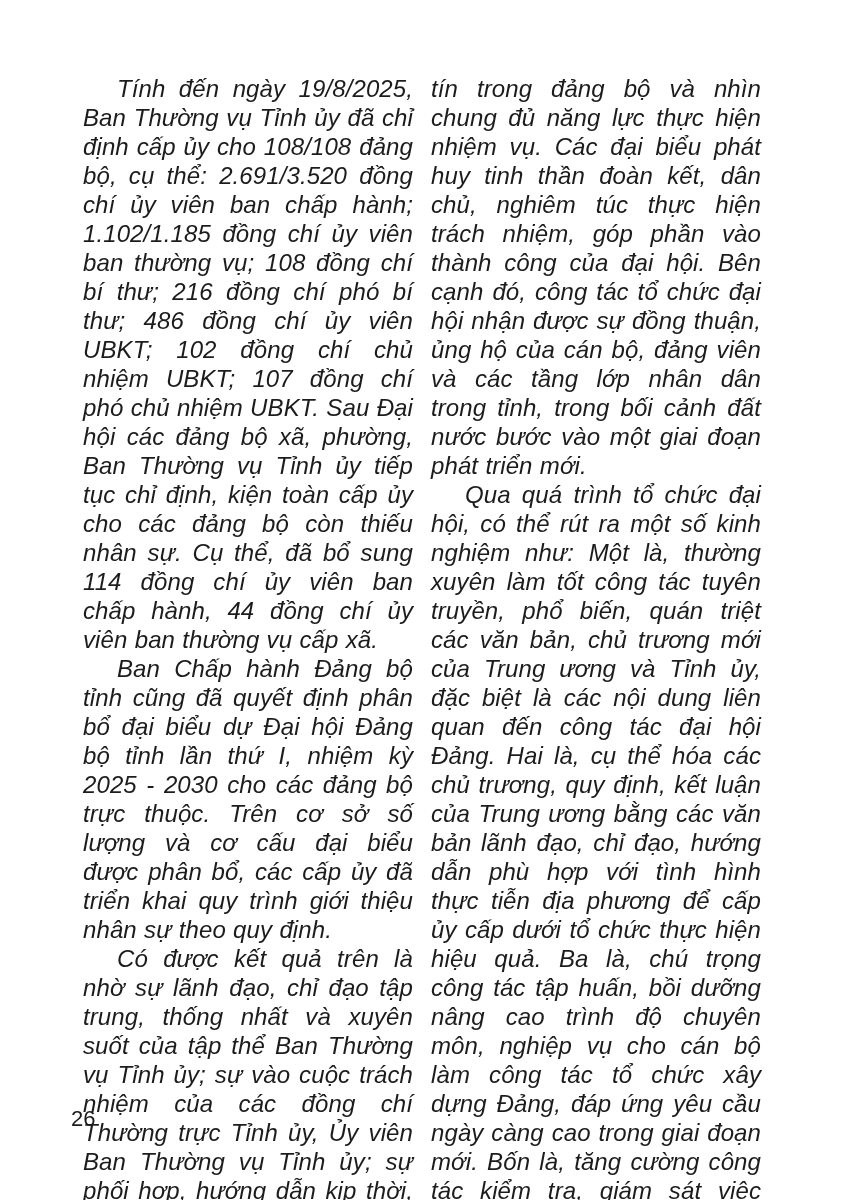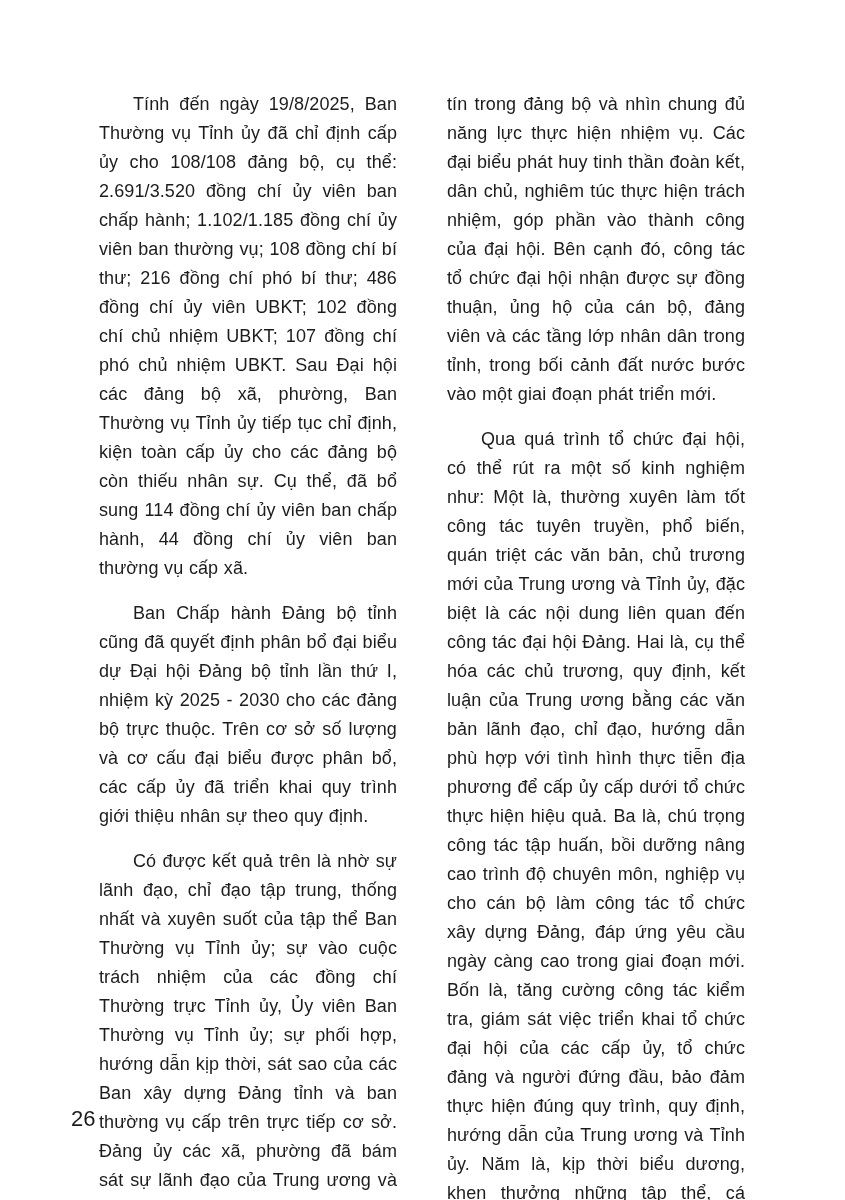--- a/index.html
+++ b/index.html
@@ -22,26 +22,27 @@
     top: 74px;
     width: 678px;
     display: flex;
     gap: 18px;
   }
   .col {
     width: 330px;
     flex: 0 0 330px;
   }
   .col p {
-    margin: 16px;
-    font-size: 18px;
+    margin: 0;
+    font-size: 24px;
     line-height: 29px;
     text-align: justify;
     word-spacing: 0.5px;
     letter-spacing: 0.1px;
+    font-style: italic;
   }
   .col p.indent {
     text-indent: 34px;
   }
   .col p.no-indent {
     text-indent: 0;
   }
   .page-number {
     position: absolute;
     left: 71px;

